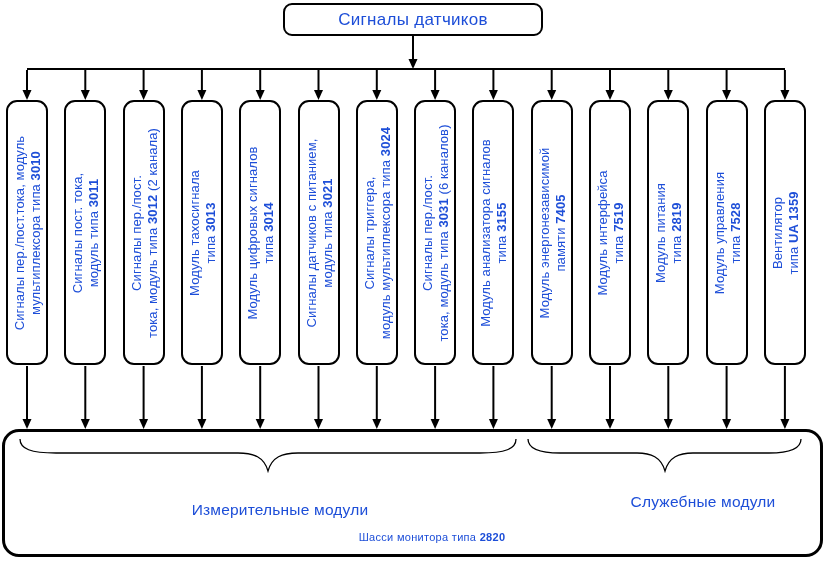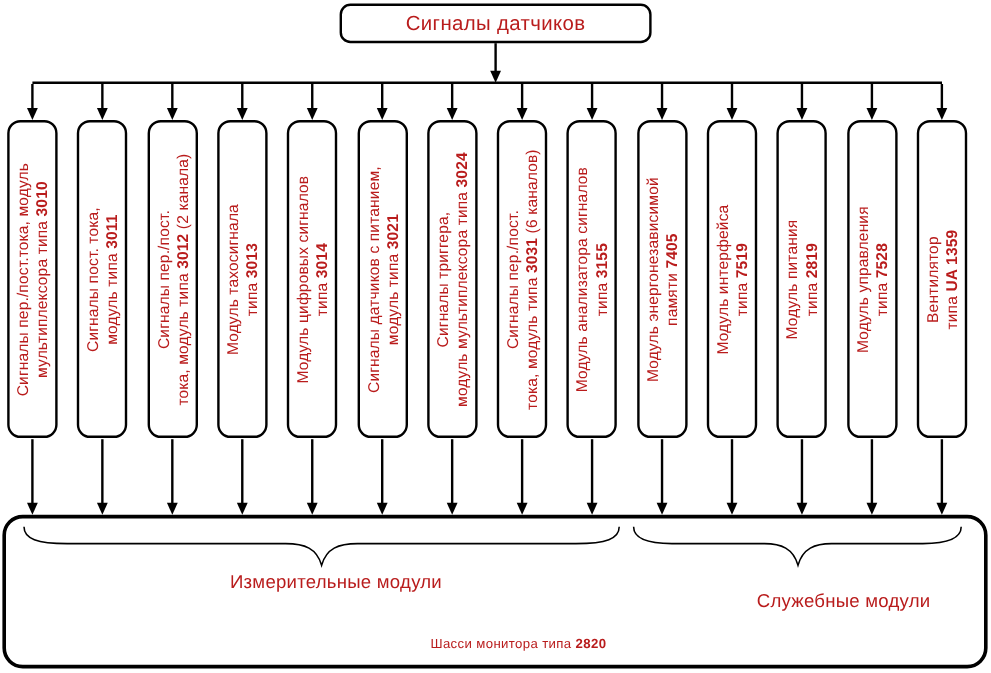--- a/index.html
+++ b/index.html
@@ -1,18 +1,18 @@
 <!DOCTYPE html>
 <html><head>
 <meta charset="utf-8">
 <style>
   html,body{margin:0;padding:0;background:#ffffff;}
   .page{
     position:relative;width:826px;height:561px;background:#ffffff;
-    font-family:"Liberation Sans",sans-serif;color:#b91c1c;overflow:hidden;
+    font-family:"Liberation Sans",sans-serif;color:#1d4ed8;overflow:hidden;
   }
   .top-box{
     position:absolute;left:283px;top:3px;width:260px;height:33px;
     border:2px solid #000;border-radius:9px;background:#fff;box-sizing:border-box;
     display:flex;align-items:center;justify-content:center;
     font-size:17px;letter-spacing:.3px;
   }
   .vbox{
     position:absolute;top:100px;width:42px;height:265px;
     border:2px solid #000;border-radius:11px;background:#fff;box-sizing:border-box;
@@ -24,21 +24,21 @@
   }
   .vtext .line{display:block;white-space:nowrap;}
   .code{font-weight:bold;}
   .chassis{
     position:absolute;left:2px;top:429px;width:821px;height:128px;
     border:3px solid #000;border-radius:17px;background:#fff;box-sizing:border-box;
   }
   .group-label{
     position:absolute;top:477px;width:250px;text-align:center;font-size:15.5px;letter-spacing:.2px;
   }
-  .group-label.g1{left:155px;}
+  .group-label.g1{left:155px;margin-top:24px;}
   .group-label.g2{left:578px;margin-top:16px;}
   .chassis-label{
     position:absolute;left:232px;top:531px;width:400px;text-align:center;
     font-size:11px;letter-spacing:.3px;
   }
   svg.overlay{position:absolute;left:0;top:0;pointer-events:none;}
 </style>
 </head>
 <body>
 

